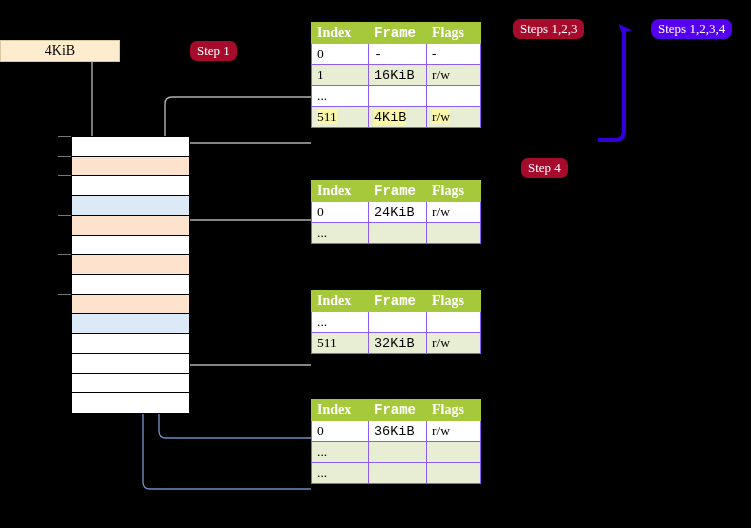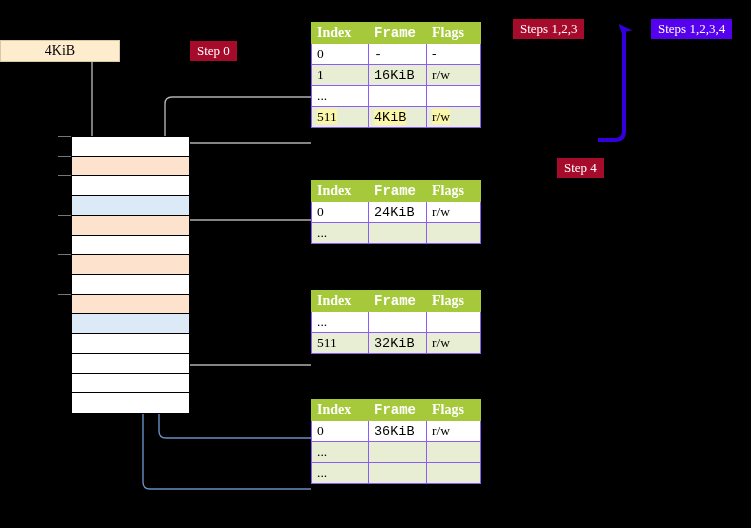--- a/index.html
+++ b/index.html
@@ -32,28 +32,28 @@
     text-align: center;
   }
 
   
   .badge {
     position: absolute;
     color: #ffffff;
     font-size: 13px;
     line-height: 17px;
     padding: 1px 7px 2px 7px;
-    border-radius: 0;
+    border-radius: 7px;
     white-space: nowrap;
   }
   .badge-red   { background: #a60b2c; }
-  .badge-blue  { background: #5500ee; border-radius: 0; }
+  .badge-blue  { background: #5500ee; border-radius: 8px; }
 
   #badge-step0 { left: 190px; top: 41px; }
-  #badge-step4 { left: 521px; top: 158px; margin-left: 36px; }
+  #badge-step4 { left: 521px; top: 158px; }
   #badge-steps123 { left: 513px; top: 19px; }
   #badge-steps1234 { left: 651px; top: 19px; }
 
   
   #memory {
     position: absolute;
     left: 71px;
     top: 136px;
     width: 119px;
     height: 278px;
@@ -158,21 +158,21 @@
     <path d="M 311,489 L 150,489 Q 143,489 143,482 L 143,212" stroke="#6a8fc0" stroke-width="1.4" fill="none" marker-end="url(#ah-blue)"></path>
 
     <path d="M 598,140 L 615,140 Q 624,140 624,131 L 624,30" stroke="#3300dd" stroke-width="4" fill="none"></path>
     <path d="M 624,22 L 630,36 L 624,32 L 618,36 Z" fill="#3300dd" transform="rotate(-42 624 30)"></path>
   </svg>
 
   <div class="src-box">
     <span>4KiB</span>
   </div>
 
-  <div id="badge-step0" class="badge badge-red">Step 0</div>
+  <div id="badge-step0" class="badge badge-red">Step 1</div>
   <div id="badge-step4" class="badge badge-red">Step 4</div>
   <div id="badge-steps123" class="badge badge-red">Steps 1,2,3</div>
   <div id="badge-steps1234" class="badge badge-blue">Steps 1,2,3,4</div>
 
   <div id="memory">
       <div class="mem-row mem-white" style="top: 0px; height: 19.7143px;"></div>
       <div class="mem-row mem-orange" style="top: 19.7143px; height: 19.7143px;"></div>
       <div class="mem-row mem-white" style="top: 39.4286px; height: 19.7143px;"></div>
       <div class="mem-row mem-blue" style="top: 59.1429px; height: 19.7143px;"></div>
       <div class="mem-row mem-orange" style="top: 78.8571px; height: 19.7143px;"></div>

